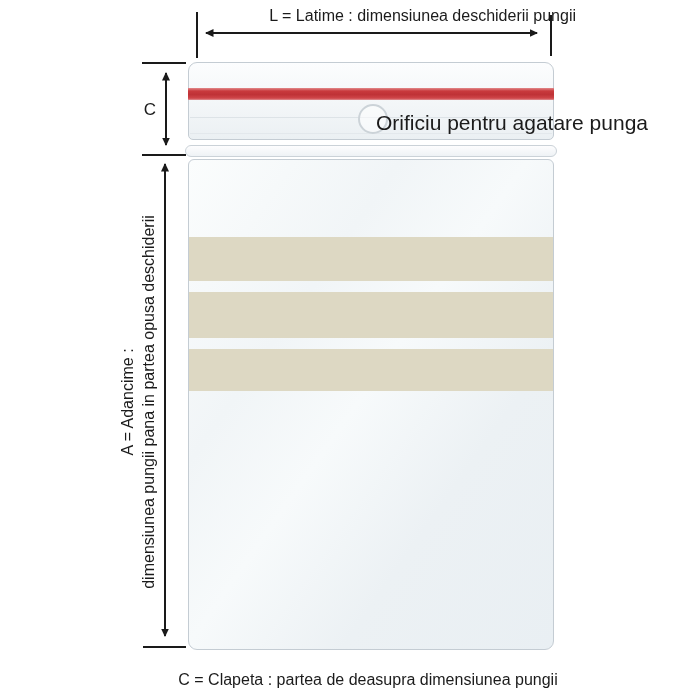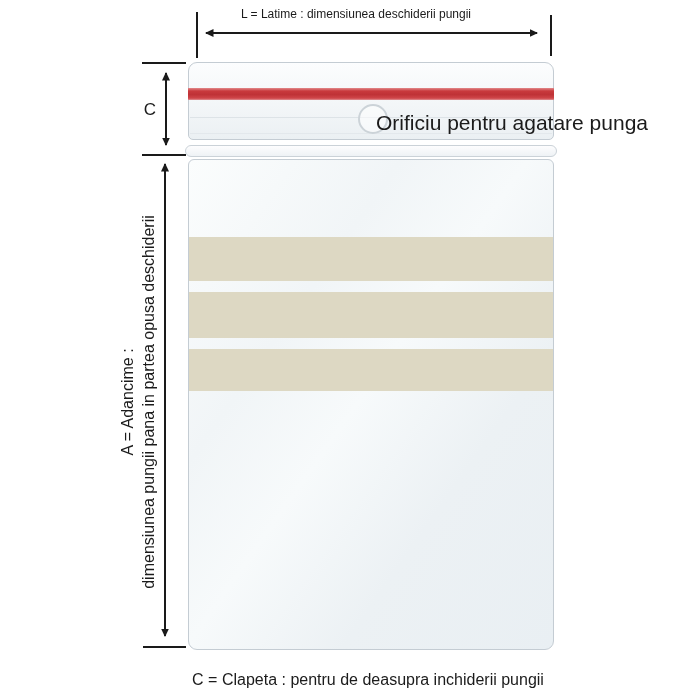--- a/index.html
+++ b/index.html
@@ -10,21 +10,21 @@
     background: #ffffff;
     overflow: hidden;
     font-family: "Liberation Sans", sans-serif;
     color: #1b1b1b;
   }
   .txt { position: absolute; white-space: nowrap; }
 
   
   .top-label {
     left: 136px; top: 7px; width: 440px;
-    text-align: center; font-size: 12px;
+    text-align: right; font-size: 16px;
   }
 
   
   .arrows {
     position: absolute; left: 0; top: 0;
     width: 700px; height: 700px;
     pointer-events: none;
   }
   .arrow-line { stroke: var(--arrow, #1a1a1a); stroke-width: 2; fill: none; }
   .tick-line  { stroke: var(--arrow, #1a1a1a); stroke-width: 2; fill: none; }
@@ -141,15 +141,15 @@
   <div class="bag-body"></div>
   <div class="band band-1"></div>
   <div class="band band-2"></div>
   <div class="band band-3"></div>
 
   <div class="a-label">
     <div>A = Adancime :</div>
     <div>dimensiunea pungii pana in partea opusa deschiderii</div>
   </div>
 
-  <div class="txt bottom-caption">C = Clapeta : pentru de deasupra inchiderii pungii</div>
+  <div class="txt bottom-caption">C = Clapeta : partea de deasupra dimensiunea pungii</div>
 
 </div>
 
 </body></html>

